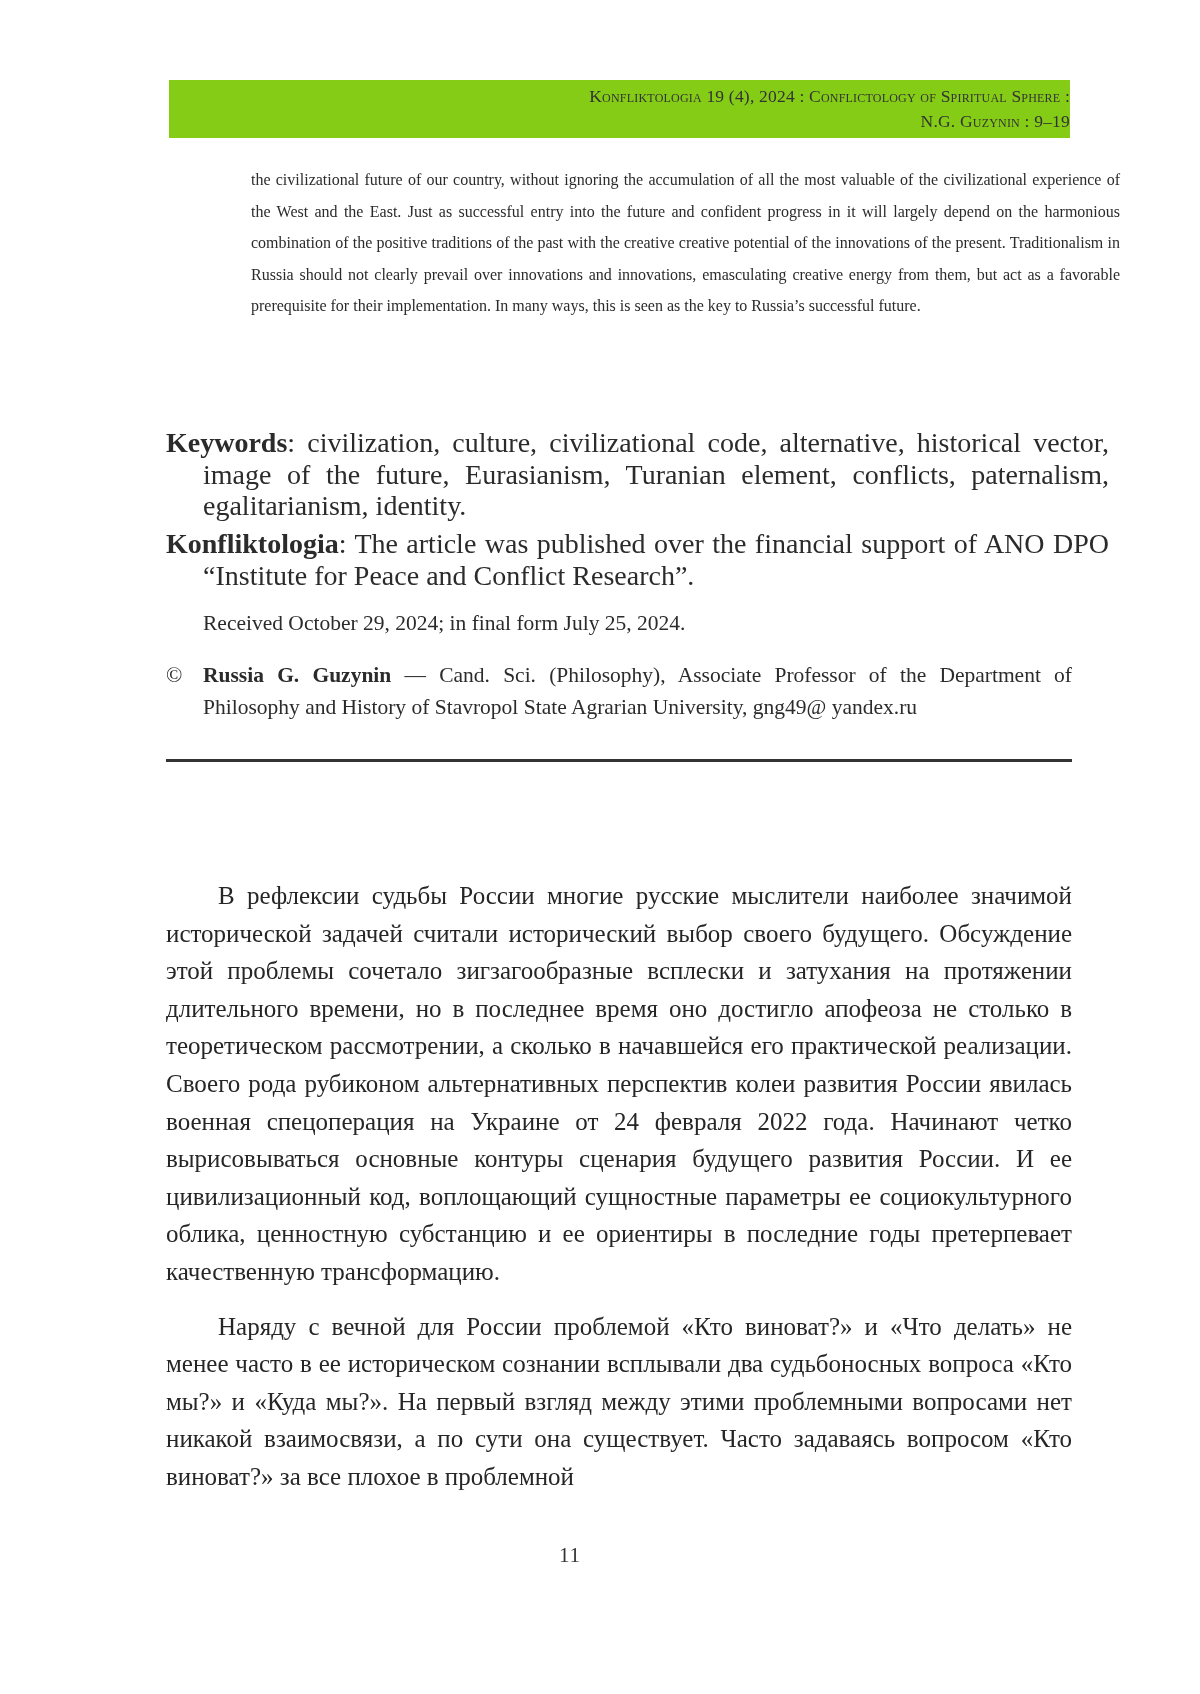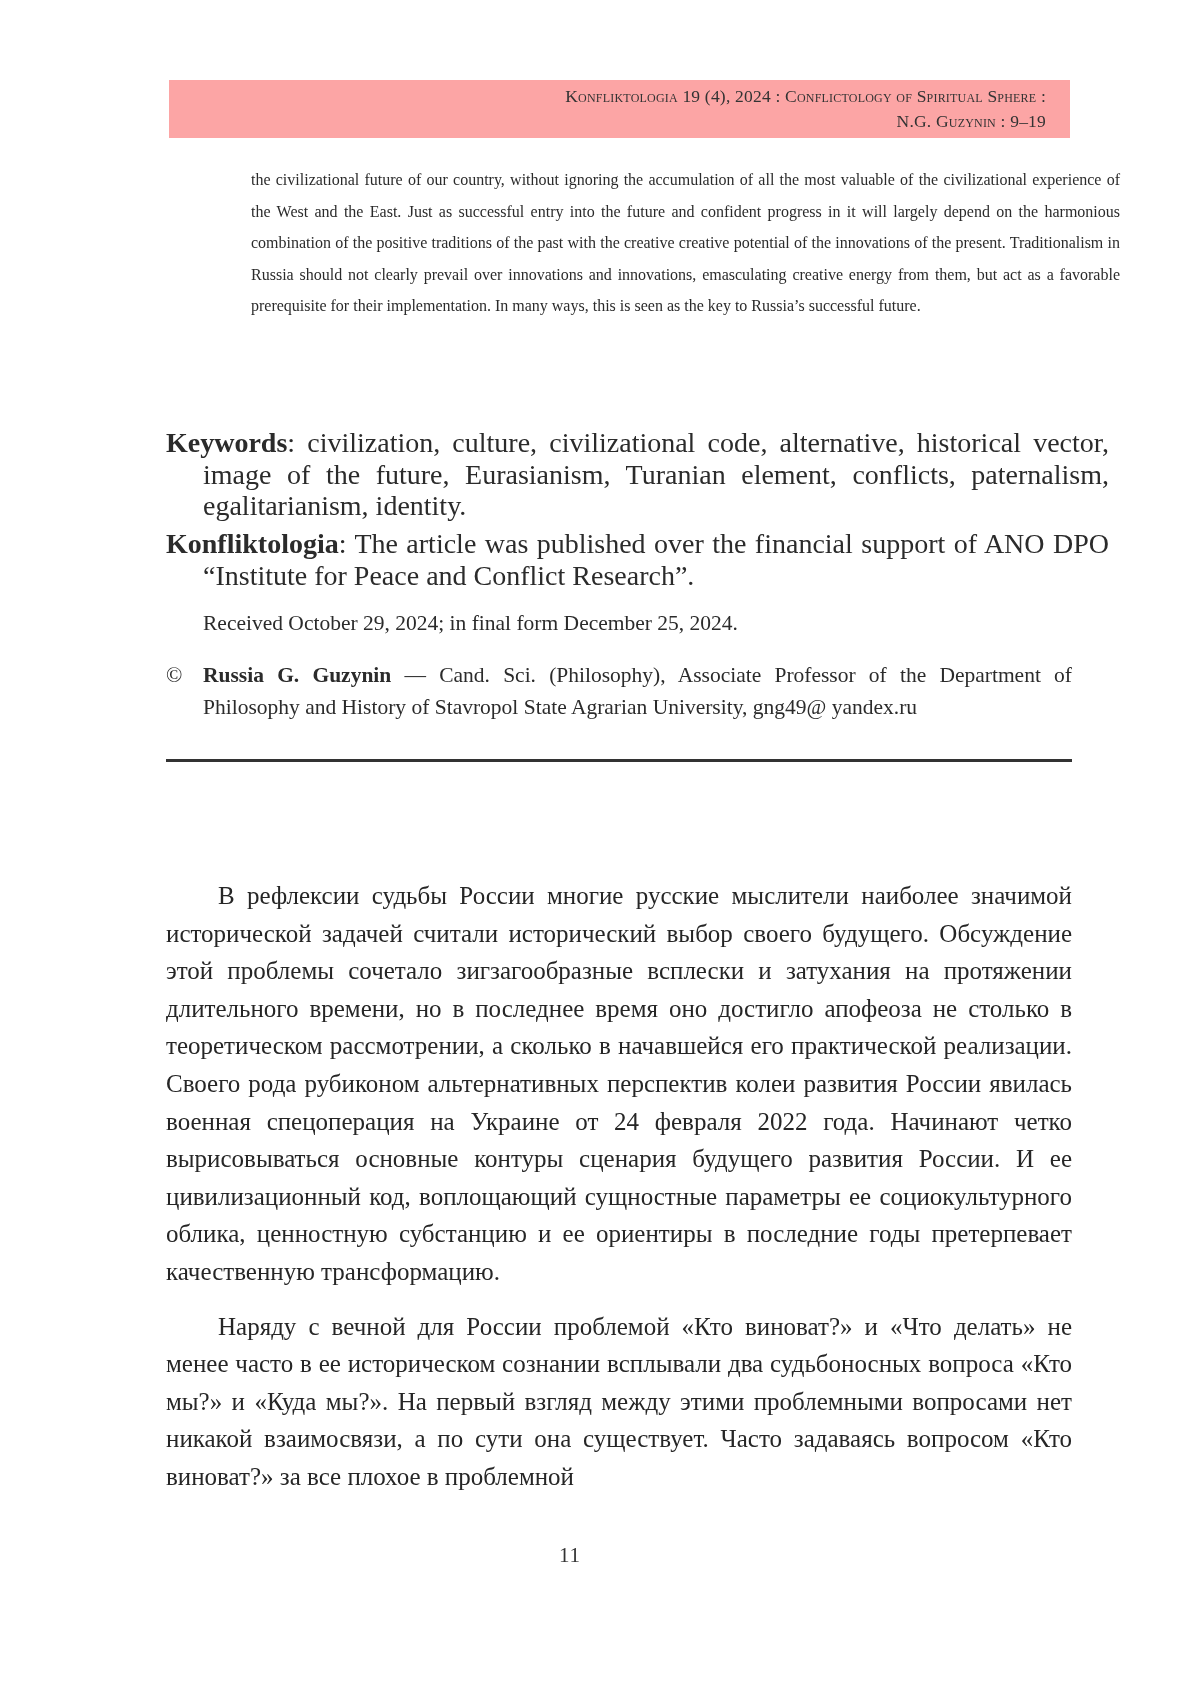--- a/index.html
+++ b/index.html
@@ -14,23 +14,23 @@
       overflow: hidden;
       font-family: "Liberation Serif", "DejaVu Serif", serif;
       color: #2b2b2b;
     }
     .running-head {
       position: absolute;
       left: 169px;
       top: 80px;
       width: 901px;
       height: 58px;
-      background: #fca5a5;
+      background: #84cc16;
       box-sizing: border-box;
-      padding: 4px 24px 0 0;
+      padding: 4px 0 0 0;
       text-align: right;
       font-size: 17.5px;
       line-height: 25px;
       font-variant: small-caps;
       color: #333;
       letter-spacing: 0.2px;
     }
     .running-head .line { display: block; }
 
     .abstract-tail {
@@ -128,21 +128,21 @@
 <div class="abstract-tail">the civilizational future of our country, without ignoring the accumulation of all the most valuable of the civilizational experience of the West and the East. Just as successful entry into the future and confident progress in it will largely depend on the harmonious combination of the positive traditions of the past with the creative creative potential of the innovations of the present. Traditionalism in Russia should not clearly prevail over innovations and innovations, emasculating creative energy from them, but act as a fa­vorable prerequisite for their implementation. In many ways, this is seen as the key to Russia’s successful future.</div>
 
 <div class="meta-block hanging keywords">
   <span class="label-bold">Keywords</span><span>: civilization, culture, civilizational code, alternative, historical vector, image of the future, Eurasianism, Turanian element, conflicts, paternalism, egalitarianism, identity.</span>
 </div>
 
 <div class="meta-block hanging acknowledgments">
   <span class="label-bold">Konfliktologia</span><span>: The article was published over the financial support of ANO DPO “In­stitute for Peace and Conflict Research”.</span>
 </div>
 
-<div class="received">Received October 29, 2024; in final form December 25, 2024.</div>
+<div class="received">Received October 29, 2024; in final form July 25, 2024.</div>
 
 <div class="author-note">
   <span class="copy-sym">©</span>
   <div class="author-text">
     <span class="label-bold">Russia G. Guzynin</span><span> — Cand. Sci. (Philosophy), Associate Professor of the Depart­ment of Philosophy and History of Stavropol State Agrarian University, gng49@ yan­dex.ru</span>
   </div>
 </div>
 
 <div class="rule"></div>
 

